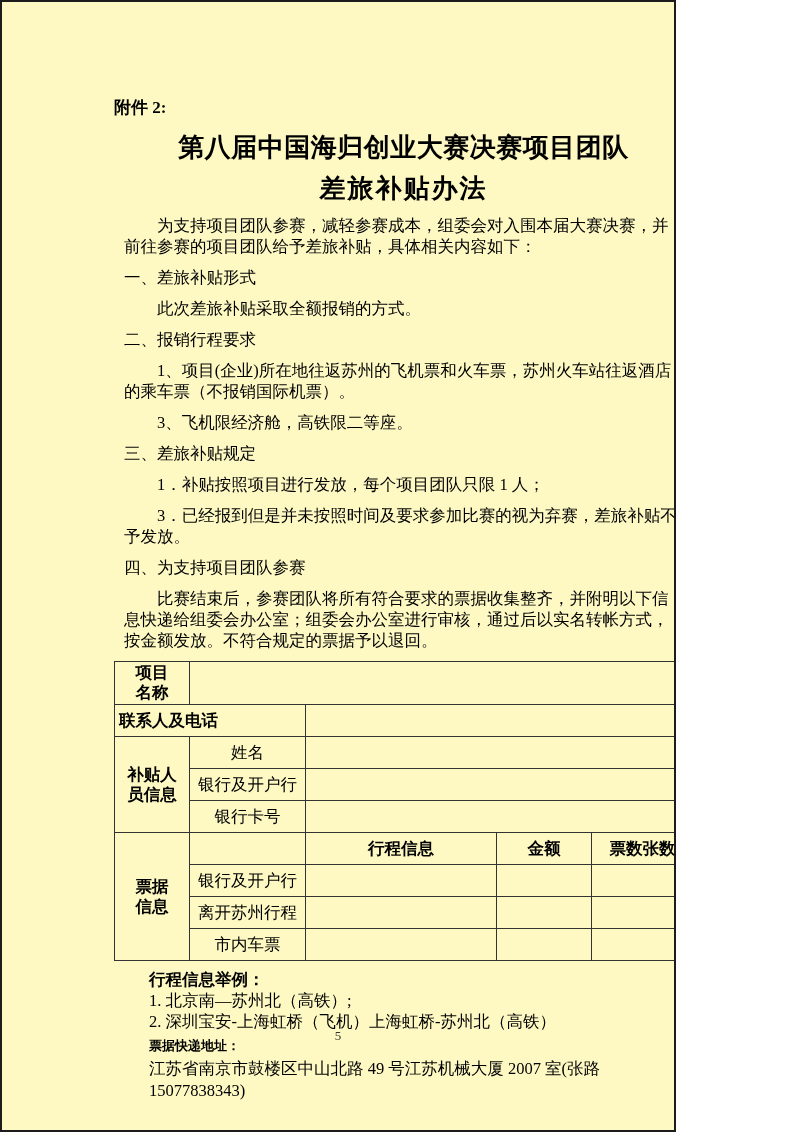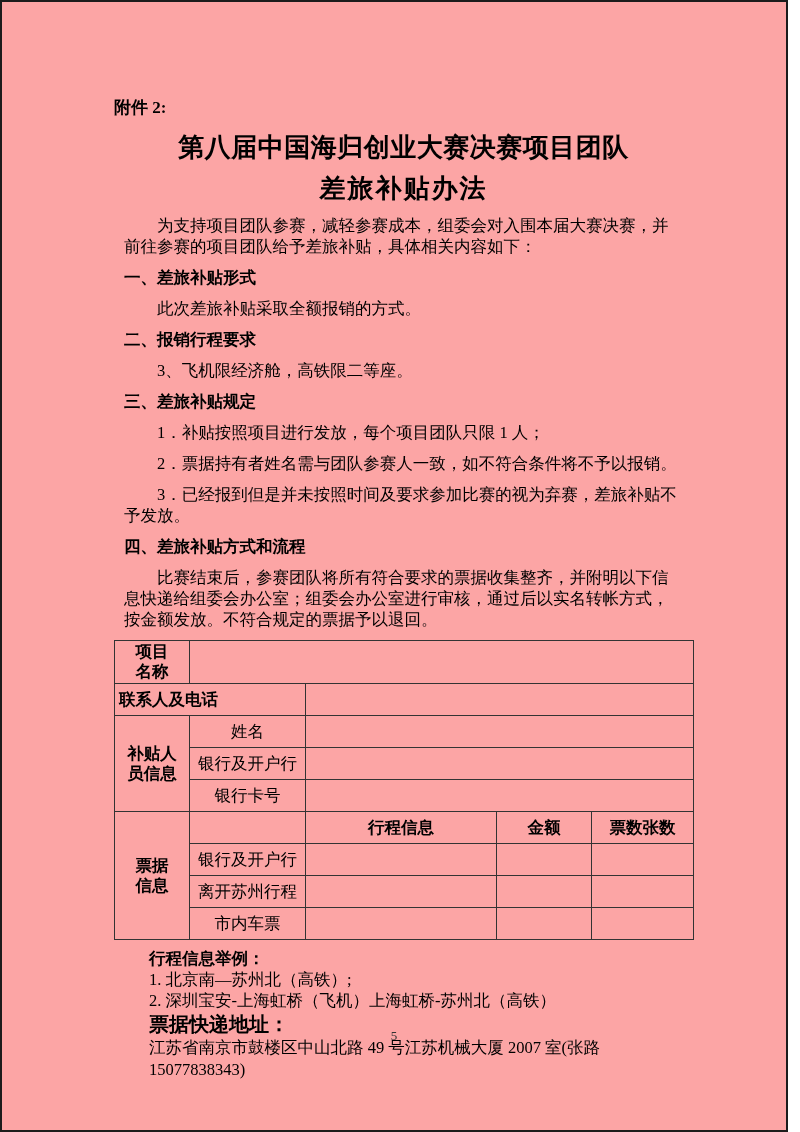--- a/index.html
+++ b/index.html
@@ -1,80 +1,80 @@
 <!DOCTYPE html>
 <html lang="zh"><head>
 <meta charset="utf-8">
 <style>
   html,body{margin:0;padding:0;background:#ffffff;}
   .page{
     position:relative;
-    width:788px;height:1132px;
+    width:676px;height:1132px;
     box-sizing:border-box;
     border:2px solid #1c1c1c;
-    background:#fca5a5;
+    background:#fef9c3;
     color:#000;
     font-family:"Liberation Serif","DejaVu Serif",serif;
     overflow:hidden;
   }
   .content{position:absolute;left:112px;top:95px;width:579px;}
   .attachment{font-weight:bold;font-size:17px;line-height:21px;}
   .title{text-align:center;font-weight:bold;font-size:26px;line-height:34px;margin:0;}
   .title1{margin-top:13px;letter-spacing:0.5px;}
   .title2{margin-top:7px;letter-spacing:2px;}
   p,h2{margin:10px;font-size:16.5px;line-height:21px;font-weight:normal;}
-  h2{font-weight:bold;}
+  h2{font-weight:normal;}
   .indent{text-indent:33px;}
   .intro{margin-top:9px;}
   table.form{
     border-collapse:collapse;table-layout:fixed;
     width:579px;margin-top:3px;
   }
   table.form td{
     border:1px solid #333;
     font-size:16.5px;line-height:20px;
     padding:0 4px;height:31px;
     vertical-align:middle;
     overflow:hidden;
   }
   td.c{text-align:center;}
   td.b{font-weight:bold;}
   td.two{white-space:pre-line;line-height:19px;text-align:center;}
   tr.r1 td{height:42px;}
   .examples{display:flex;margin:8px 0 0 35px;font-size:16.5px;line-height:21px;flex-direction:column;}
   .examples .lbl{font-weight:bold;white-space:nowrap;}
-  .mail-lbl{margin:3px 0 0 35px;font-weight:bold;font-size:20px;line-height:21px;}
+  .mail-lbl{margin:3px 0 0 35px;font-weight:bold;font-size:13px;line-height:21px;}
   .mail-addr{margin:2px 0 0 35px;font-size:16.5px;line-height:22px;}
   .pagenum{position:absolute;top:1026px;left:0;width:100%;text-align:center;font-size:13px;color:#333;}
 </style>
 </head>
 <body>
 
 <div class="page">
   <div class="content">
 
     <div class="attachment">附件 2:</div>
 
     <div class="title title1">第八届中国海归创业大赛决赛项目团队</div>
     <div class="title title2">差旅补贴办法</div>
 
     <p class="indent intro">为支持项目团队参赛，减轻参赛成本，组委会对入围本届大赛决赛，并前往参赛的项目团队给予差旅补贴，具体相关内容如下：</p>
 
     <h2>一、差旅补贴形式</h2>
     <p class="indent">此次差旅补贴采取全额报销的方式。</p>
 
     <h2>二、报销行程要求</h2>
+    <p class="indent">1、项目(企业)所在地往返苏州的飞机票和火车票，苏州火车站往返酒店的乘车票（不报销国际机票）。</p>
     <p class="indent">3、飞机限经济舱，高铁限二等座。</p>
 
     <h2>三、差旅补贴规定</h2>
     <p class="indent">1．补贴按照项目进行发放，每个项目团队只限 1 人；</p>
-    <p class="indent">2．票据持有者姓名需与团队参赛人一致，如不符合条件将不予以报销。</p>
     <p class="indent">3．已经报到但是并未按照时间及要求参加比赛的视为弃赛，差旅补贴不予发放。</p>
 
-    <h2>四、差旅补贴方式和流程</h2>
+    <h2>四、为支持项目团队参赛</h2>
     <p class="indent">比赛结束后，参赛团队将所有符合要求的票据收集整齐，并附明以下信息快递给组委会办公室；组委会办公室进行审核，通过后以实名转帐方式，按金额发放。不符合规定的票据予以退回。</p>
 
     <table class="form">
       <colgroup>
         <col style="width:75px">
         <col style="width:116px">
         <col style="width:191px">
         <col style="width:95px">
         <col style="width:102px">
       </colgroup>

